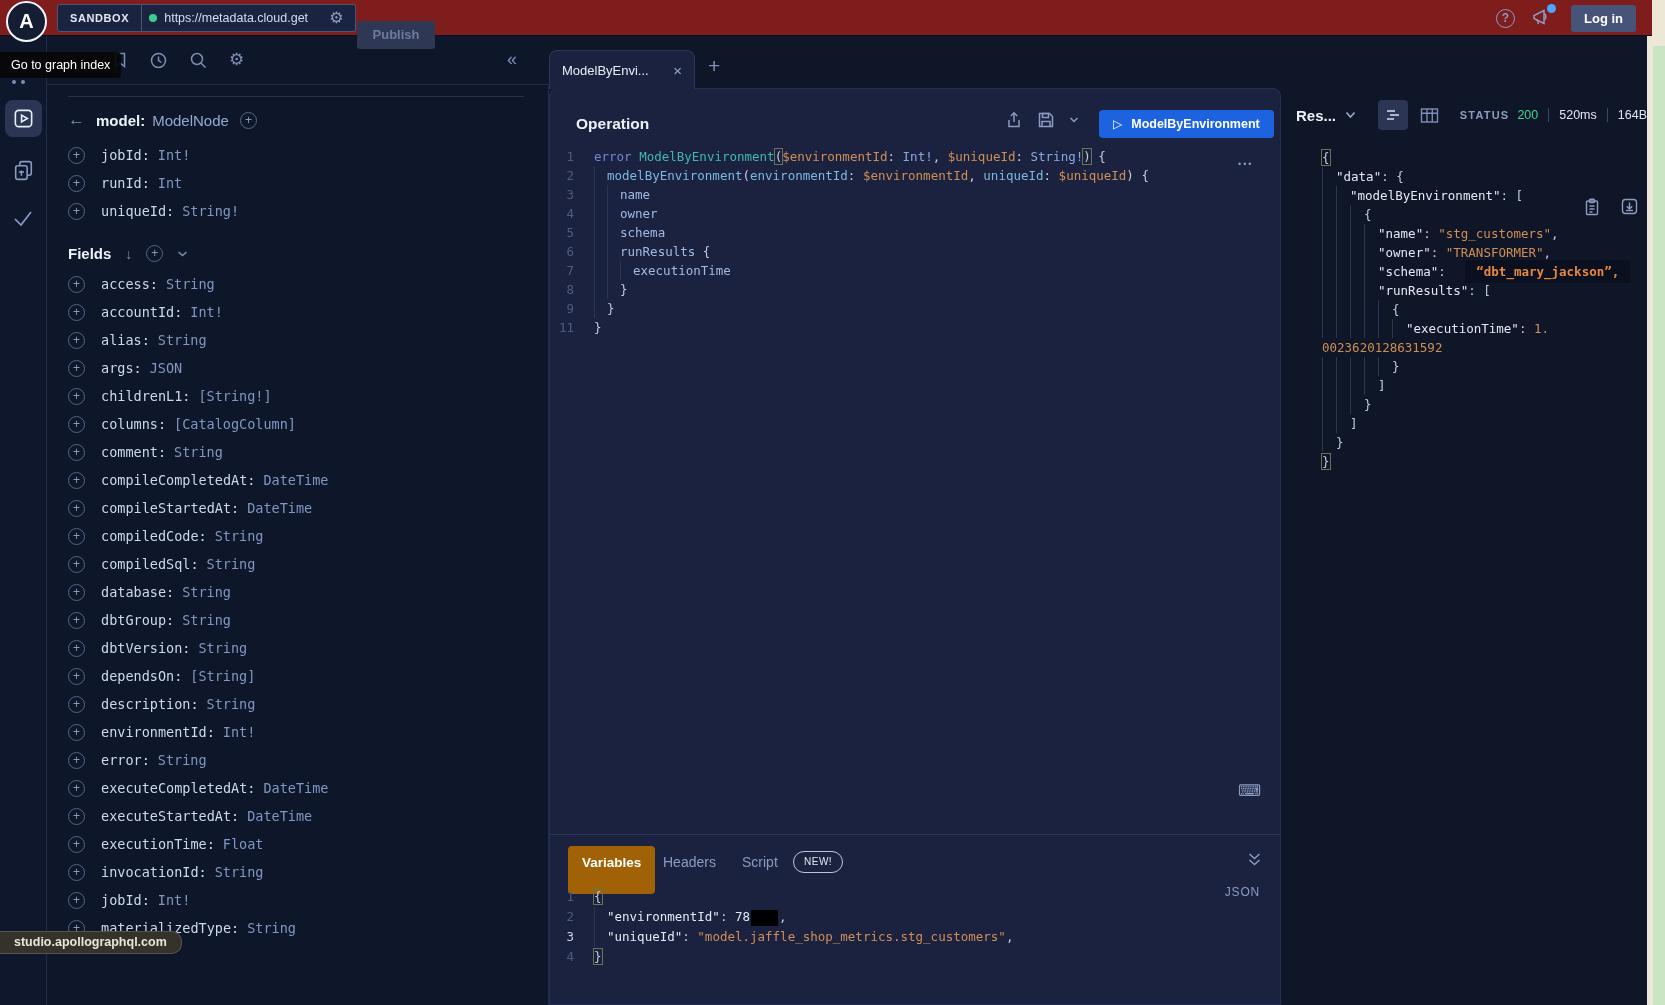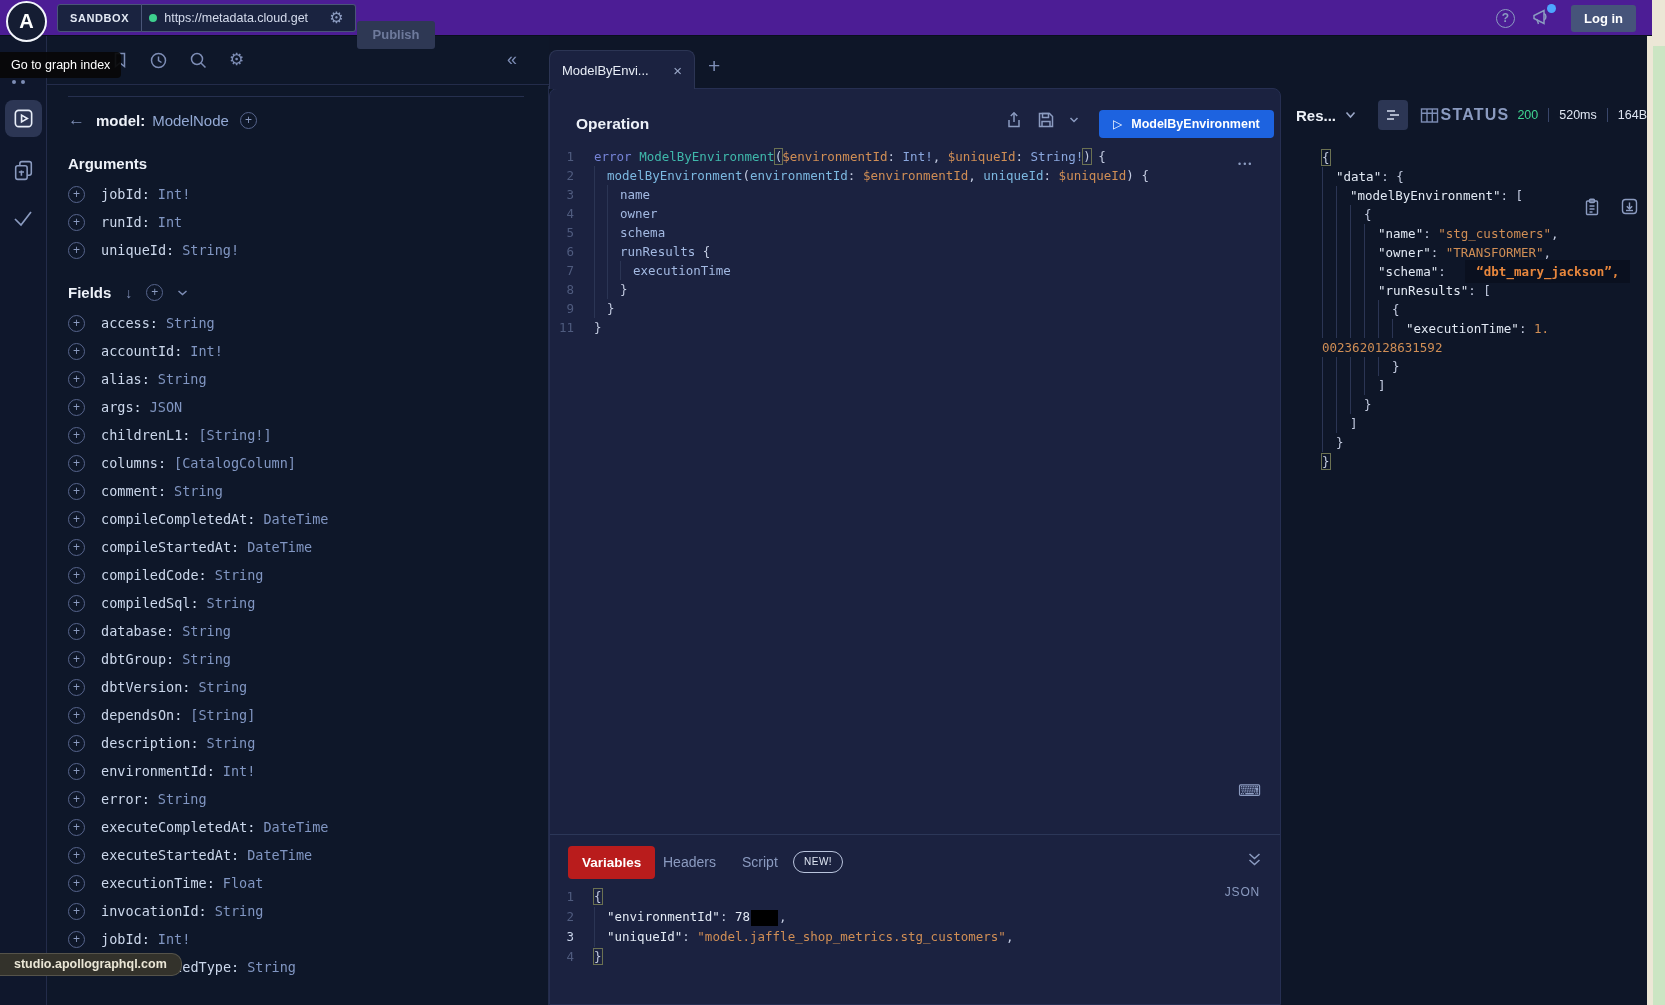--- a/index.html
+++ b/index.html
@@ -1,21 +1,21 @@
 <!DOCTYPE html>
 <html><head>
 <meta charset="utf-8">
 <style>
   * { margin:0; padding:0; box-sizing:border-box; }
   html,body { width:1665px; height:1005px; overflow:hidden; }
   body { background:#0e1628; font-family:"Liberation Sans",sans-serif; position:relative; color:#dfe6f3; }
   svg { display:block; }
 
   
-  .topbar { position:absolute; left:0; top:0; width:1652px; height:36px; background:#4c1d95; border-bottom:1px solid #0a0f1e; z-index:30; }
+  .topbar { position:absolute; left:0; top:0; width:1652px; height:36px; background:#7f1d1d; border-bottom:1px solid #0a0f1e; z-index:30; }
   .logo { position:absolute; left:6px; top:1px; width:41px; height:41px; border:2.5px solid #f2f5fb; border-radius:50%; background:#151d33; display:flex; align-items:center; justify-content:center; font-weight:bold; font-size:20px; color:#fff; z-index:40; }
   .addr { position:absolute; left:57px; top:4px; height:28px; display:flex; }
   .sandbox-badge { padding:0 12px; border:1px solid #4a5578; border-radius:3px 0 0 3px; background:#1a2340; color:#e3e9f4; font-weight:bold; font-size:11px; letter-spacing:.6px; line-height:26px; }
   .url-box { width:214px; border:1px solid #4a5578; border-left:none; border-radius:0 3px 3px 0; background:#1a2340; display:flex; align-items:center; padding:0 7px; gap:7px; }
   .conn-dot { width:8px; height:8px; border-radius:50%; background:#3ecf8e; flex:none; }
   .url-text { font-size:12.5px; color:#d5dced; width:158px; white-space:nowrap; overflow:hidden; }
   .gear-glyph { color:#8b9bc0; font-size:16px; line-height:1; }
   .publish { position:absolute; left:357px; top:4px; width:78px; height:28px; background:#2e3854; border-radius:3px; color:#6e7a9c; font-weight:bold; font-size:13px; text-align:center; line-height:28px;margin-top:17px; }
   .top-right { position:absolute; right:16px; top:0; height:36px; display:flex; align-items:center; gap:16px; }
   .help-icon { width:19px; height:19px; border:1.5px solid #8b9bc0; border-radius:50%; color:#8b9bc0; font-size:12px; font-weight:bold; text-align:center; line-height:17px; }
@@ -77,47 +77,47 @@
   .lc { white-space:pre; }
   .ig { display:inline-block; width:13px; height:100%; border-left:1px solid #2b3554; vertical-align:top; }
   .kw{color:#7583d6} .op{color:#3fb8ab} .fn{color:#7cb8e0} .fld{color:#a3b9e2}
   .vr{color:#d08e55} .ty{color:#8aa7de} .pn{color:#c3cbe0}
   .key{color:#e2e9f4} .str{color:#d08e55} .num{color:#d08e55} .wnum{color:#e2e9f4}
   .bx{outline:1px solid #6b7152;}
   .redact{display:inline-block;width:27px;height:16px;background:#000;vertical-align:middle;margin:0 1px;}
   .hl{background:#0a101f;color:#e8873d;font-weight:bold;padding:4px 11px;margin-left:12px;}
 
   
-  .vtab-active { position:absolute; left:18px; top:757px; height:33px; padding:0 14px; background:#b91c1c; border-radius:4px; color:#fff; font-weight:bold; font-size:13.5px; line-height:33px; }
+  .vtab-active { position:absolute; left:18px; top:757px; height:48px; padding:0 14px; background:#a16207; border-radius:4px; color:#fff; font-weight:bold; font-size:13.5px; line-height:33px; }
   .vtab { position:absolute; top:757px; color:#8b9bc0; font-size:14px; line-height:33px; }
   .new-badge { position:absolute; left:243px; top:762px; height:22px; padding:0 10px; border:1.5px solid #b9c4dd; border-radius:12px; color:#dfe6f3; font-size:10px; font-weight:normal; letter-spacing:.5px; line-height:19px; }
   .collapse-chevrons { position:absolute; left:697px; top:762px; color:#8b9bc0; }
   .json-mode { position:absolute; right:20px; top:796px; color:#8b9bc0; font-size:12px; letter-spacing:.8px; }
 
   
   .resp { position:absolute; left:1296px; top:86px; width:351px; height:919px; }
   .resp-head { position:absolute; left:0; top:14px; width:351px; height:30px; display:flex; align-items:center; }
   .resp-title { font-size:15px; font-weight:bold; color:#edf1f8; }
   .resp-chev { margin-left:9px; color:#9aa7c7; }
   .view-btn { margin-left:22px; width:30px; height:30px; background:#2c3654; border-radius:4px; display:flex; align-items:center; justify-content:center; color:#d5def0; }
   .table-btn { margin-left:12px; color:#7d8db5; }
   .status-group { margin-left:auto; display:flex; align-items:center; }
-  .status-label { font-size:16px; font-weight:bold; letter-spacing:1.2px; color:#8b9bc0; }
+  .status-label { font-size:11px; font-weight:bold; letter-spacing:1.2px; color:#8b9bc0; }
   .status-code { margin-left:8px; font-size:12.5px; color:#3fd793; }
   .vsep { width:1px; height:14px; background:#39466a; margin:0 10px; }
   .meta-val { font-size:12.5px; color:#dfe6f3; }
   .json-area { position:absolute; left:0; top:62px; right:0; }
   .json-row { display:block; padding-left:26px; height:19px; line-height:19px; white-space:pre; font-family:"DejaVu Sans Mono",monospace; font-size:12.5px; }
   .json-row .ig { width:14px; }
   .resp-tools { position:absolute; left:288px; top:112px; display:flex; gap:21px; color:#8b9bc0; }
 
   
   .right-strip { position:absolute; left:1647px; top:0; width:18px; height:1005px; background:#cbe5c3; box-shadow:inset 6px 0 0 #ece7d6; }
   .right-strip::before { content:""; position:absolute; left:0; top:0; width:18px; height:46px; background:#ece7d6; }
-  .status-pill { position:absolute; left:0; top:953px; height:23px; padding:0 14px; background:#33322b; border:1px solid #55534a; border-left:none; border-radius:0 10px 10px 0; color:#eae6d6; font-weight:bold; font-size:12.5px; line-height:21px; z-index:70; }
+  .status-pill { position:absolute; left:0; top:931px; height:23px; padding:0 14px; background:#33322b; border:1px solid #55534a; border-left:none; border-radius:0 10px 10px 0; color:#eae6d6; font-weight:bold; font-size:12.5px; line-height:21px; z-index:70; }
 </style>
 </head>
 <body>
 
 <div class="topbar">
   <div class="addr">
     <div class="sandbox-badge">SANDBOX</div>
     <div class="url-box">
       <span class="conn-dot"></span>
       <span class="url-text">https://metadata.cloud.get</span>
@@ -192,21 +192,20 @@
 </div>
 
 <div class="docs-panel">
   <div class="docs-divider"></div>
   <div class="crumb">
     <span class="back-ar">←</span>
     <span class="crumb-field">model:</span>
     <span class="crumb-type">ModelNode</span>
     <span class="plus-circle">+</span>
   </div>
-  <div class="sec-title">Arguments</div>
   <div class="args-list">
       <div class="doc-row">
         <span class="plus-circle">+</span>
         <span class="fname">jobId:</span>
         <span class="ftype">Int!</span>
       </div>
       <div class="doc-row">
         <span class="plus-circle">+</span>
         <span class="fname">runId:</span>
         <span class="ftype">Int</span>

